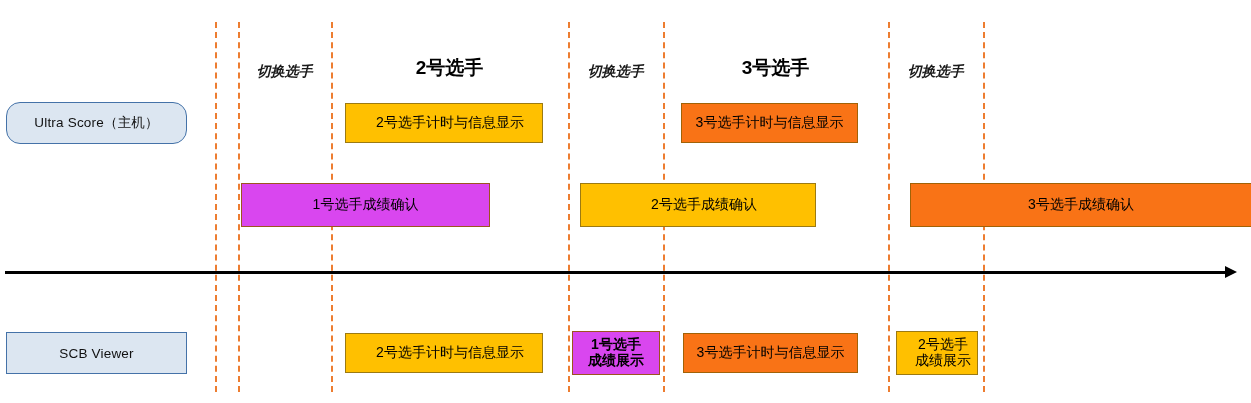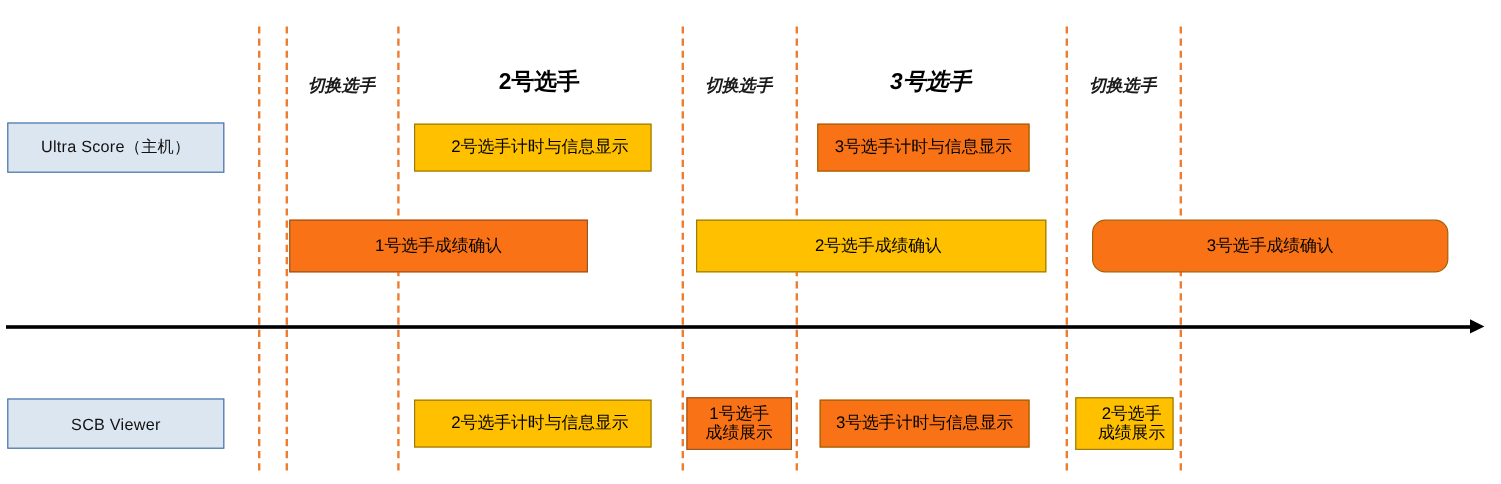--- a/index.html
+++ b/index.html
@@ -50,21 +50,21 @@
     display: flex;
     align-items: center;
     justify-content: center;
     text-align: center;
     font-size: 14px;
     line-height: 1.12;
     color: #000000;
     white-space: pre-line;
   }
   .bar.amber  { background: #FFC000; border: 1px solid #9c7a12; padding-left: 12px; }
-  .bar.orange { background: #f97316; border: 1px solid #9c5420; }
+  .bar.orange { background: #d946ef; border: 1px solid #9c5420; }
   .bar.green  { background: #f97316; border: 1px solid #a16207; }
 
   
   .caption {
     position: absolute;
     text-align: center;
     white-space: nowrap;
   }
   .caption.switch {
     font-style: italic;
@@ -117,47 +117,47 @@
   <div class="vline" style="left:663px;"></div>
   <div class="vline" style="left:888px;"></div>
   <div class="vline" style="left:983px;"></div>
 
   <div class="caption switch" style="left:238px; width:93px; top:63px;">切换选手</div>
 
   <div class="caption player" style="left:331px; width:237px; top:55px;">2号选手</div>
 
   <div class="caption switch" style="left:568px; width:95px; top:63px;">切换选手</div>
 
-  <div class="caption player" style="left:663px; width:225px; top:55px;font-style:italic;">3号选手</div>
+  <div class="caption player" style="left:663px; width:225px; top:55px;">3号选手</div>
 
   <div class="caption switch" style="left:888px; width:95px; top:63px;">切换选手</div>
 
-  <div class="row-label" style="left:6px; top:102px; width:181px; height:42px;">Ultra Score（主机）</div>
+  <div class="row-label" style="left:6px; top:102px; width:181px; height:42px;border-radius:14px;">Ultra Score（主机）</div>
 
 
   <div class="row-label" style="left:6px; top:332px; width:181px; height:42px;">SCB Viewer</div>
 
   <div class="bar amber" style="left:345px; top:103px; width:198px; height:40px;">2号选手计时与信息显示</div>
 
   <div class="bar green" style="left:681px; top:103px; width:177px; height:40px;">3号选手计时与信息显示</div>
 
   <div class="bar orange" style="left:241px; top:183px; width:249px; height:44px;">1号选手成绩确认</div>
 
-  <div class="bar amber" style="left:580px; top:183px; width:292px; height:44px;">2号选手成绩确认</div>
+  <div class="bar amber" style="left:580px; top:183px; width:236px; height:44px;">2号选手成绩确认</div>
 
-  <div class="bar green" style="left:910px; top:183px; width:297px; height:44px;border-radius:11px;">3号选手成绩确认</div>
+  <div class="bar green" style="left:910px; top:183px; width:342px; height:44px;">3号选手成绩确认</div>
 
   <div id="axis">
     <div class="shaft"></div>
     <div class="head"></div>
   </div>
 
   <div class="bar amber" style="left:345px; top:333px; width:198px; height:40px;">2号选手计时与信息显示</div>
 
-  <div class="bar orange" style="left:572px; top:331px; width:88px; height:44px;">1号选手
+  <div class="bar orange" style="left:572px; top:331px; width:88px; height:44px;font-weight:bold;">1号选手
 成绩展示</div>
 
   <div class="bar green" style="left:683px; top:333px; width:175px; height:40px;">3号选手计时与信息显示</div>
 
   <div class="bar amber" style="left:896px; top:331px; width:82px; height:44px;">2号选手
 成绩展示</div>
 
 </div>
 
 </body></html>

